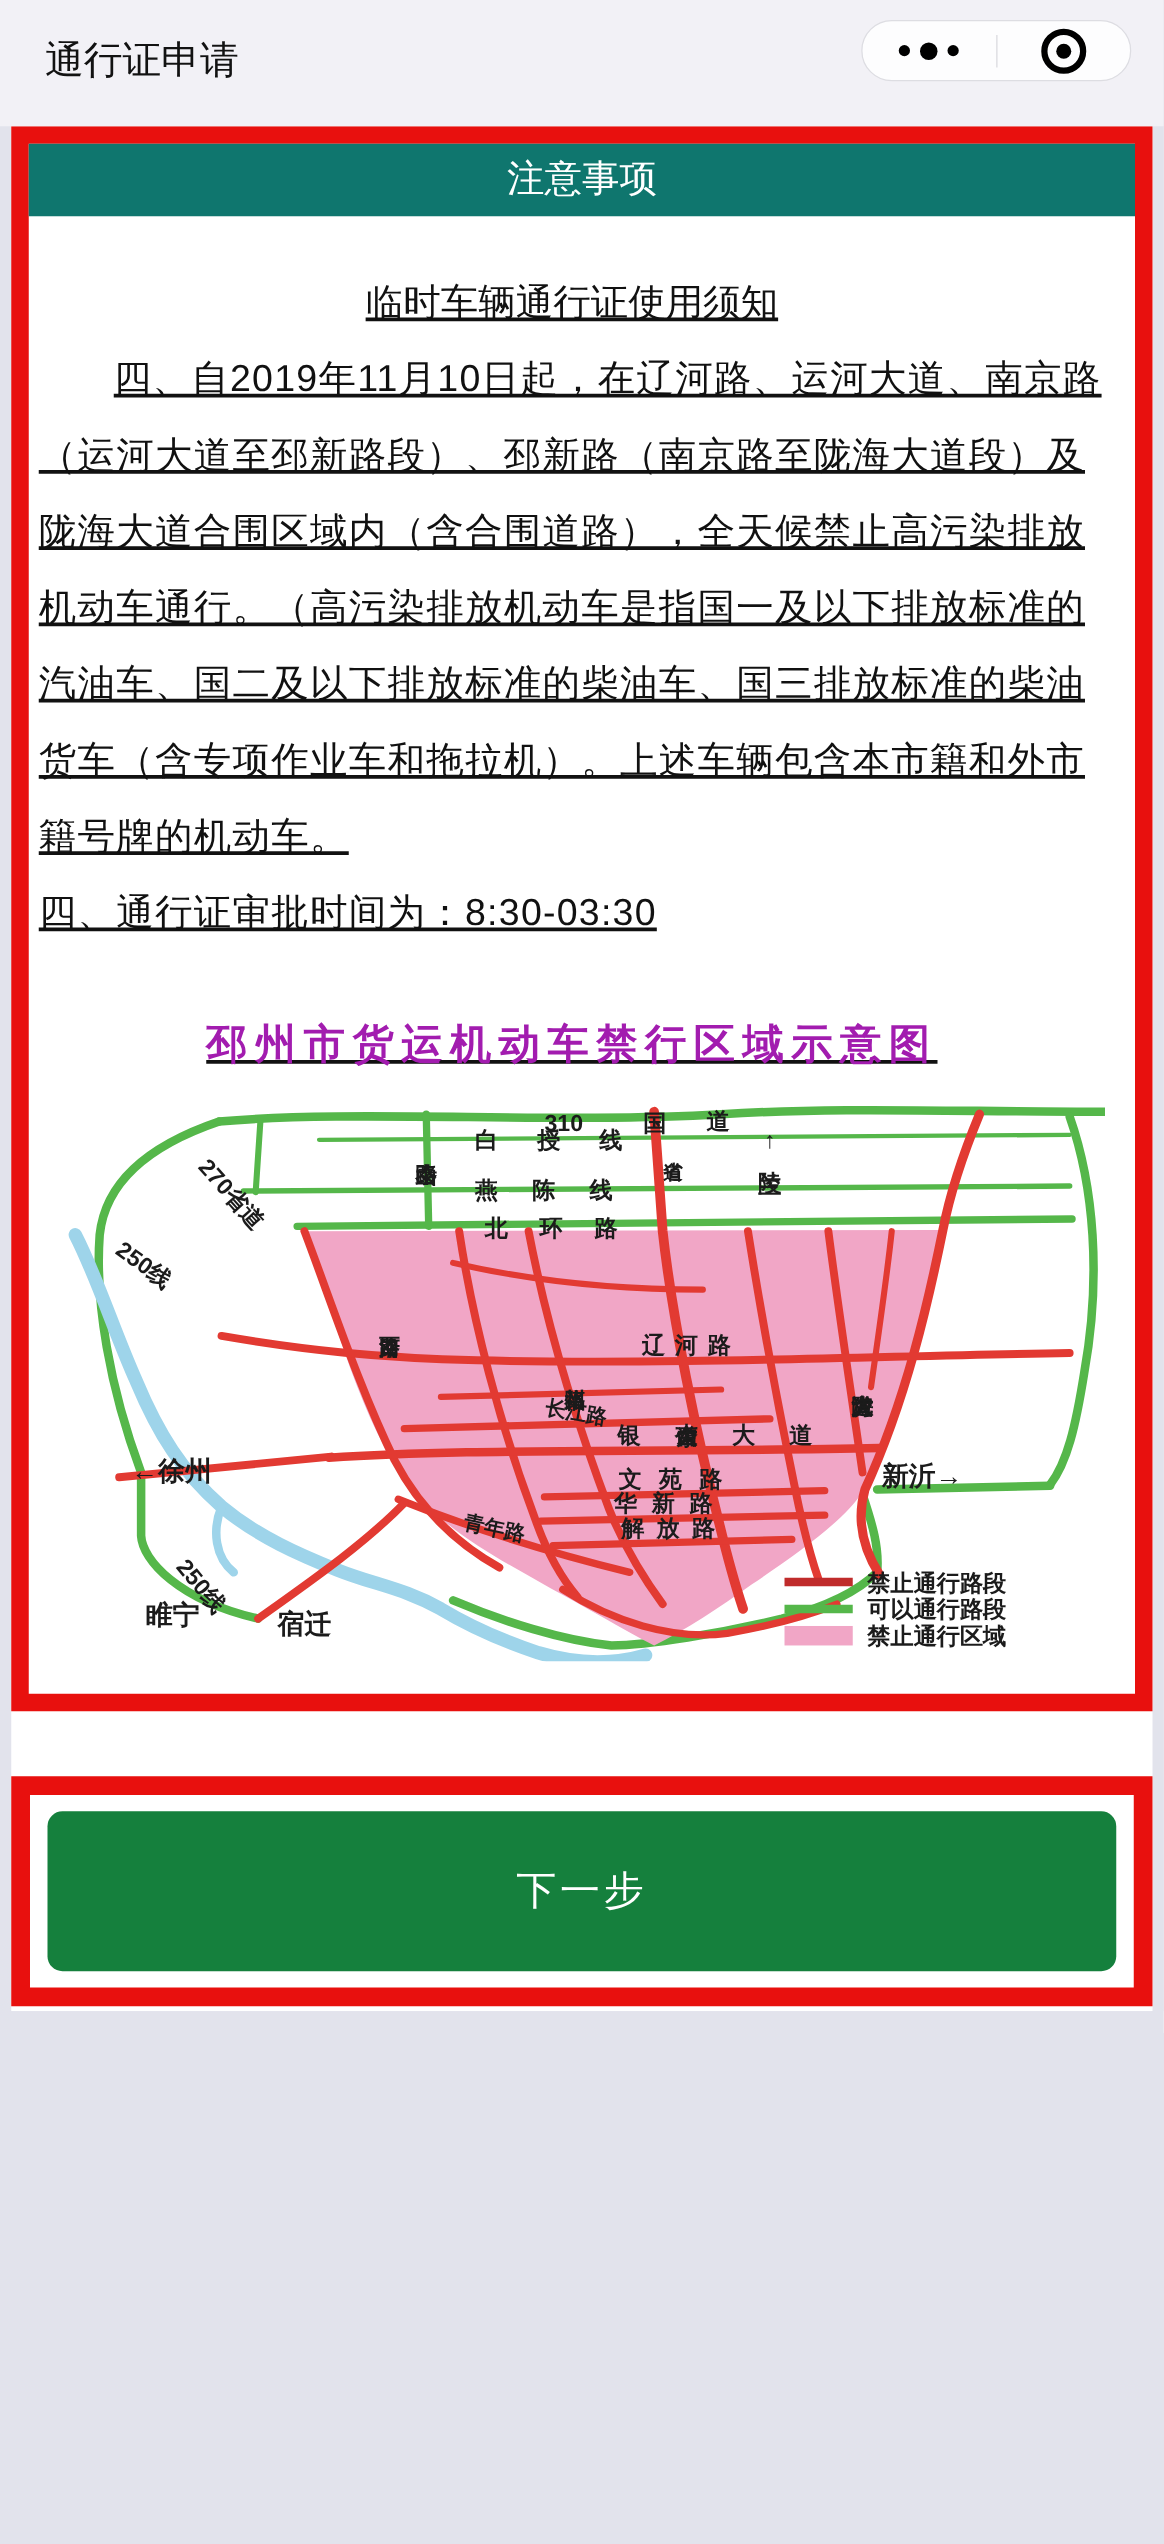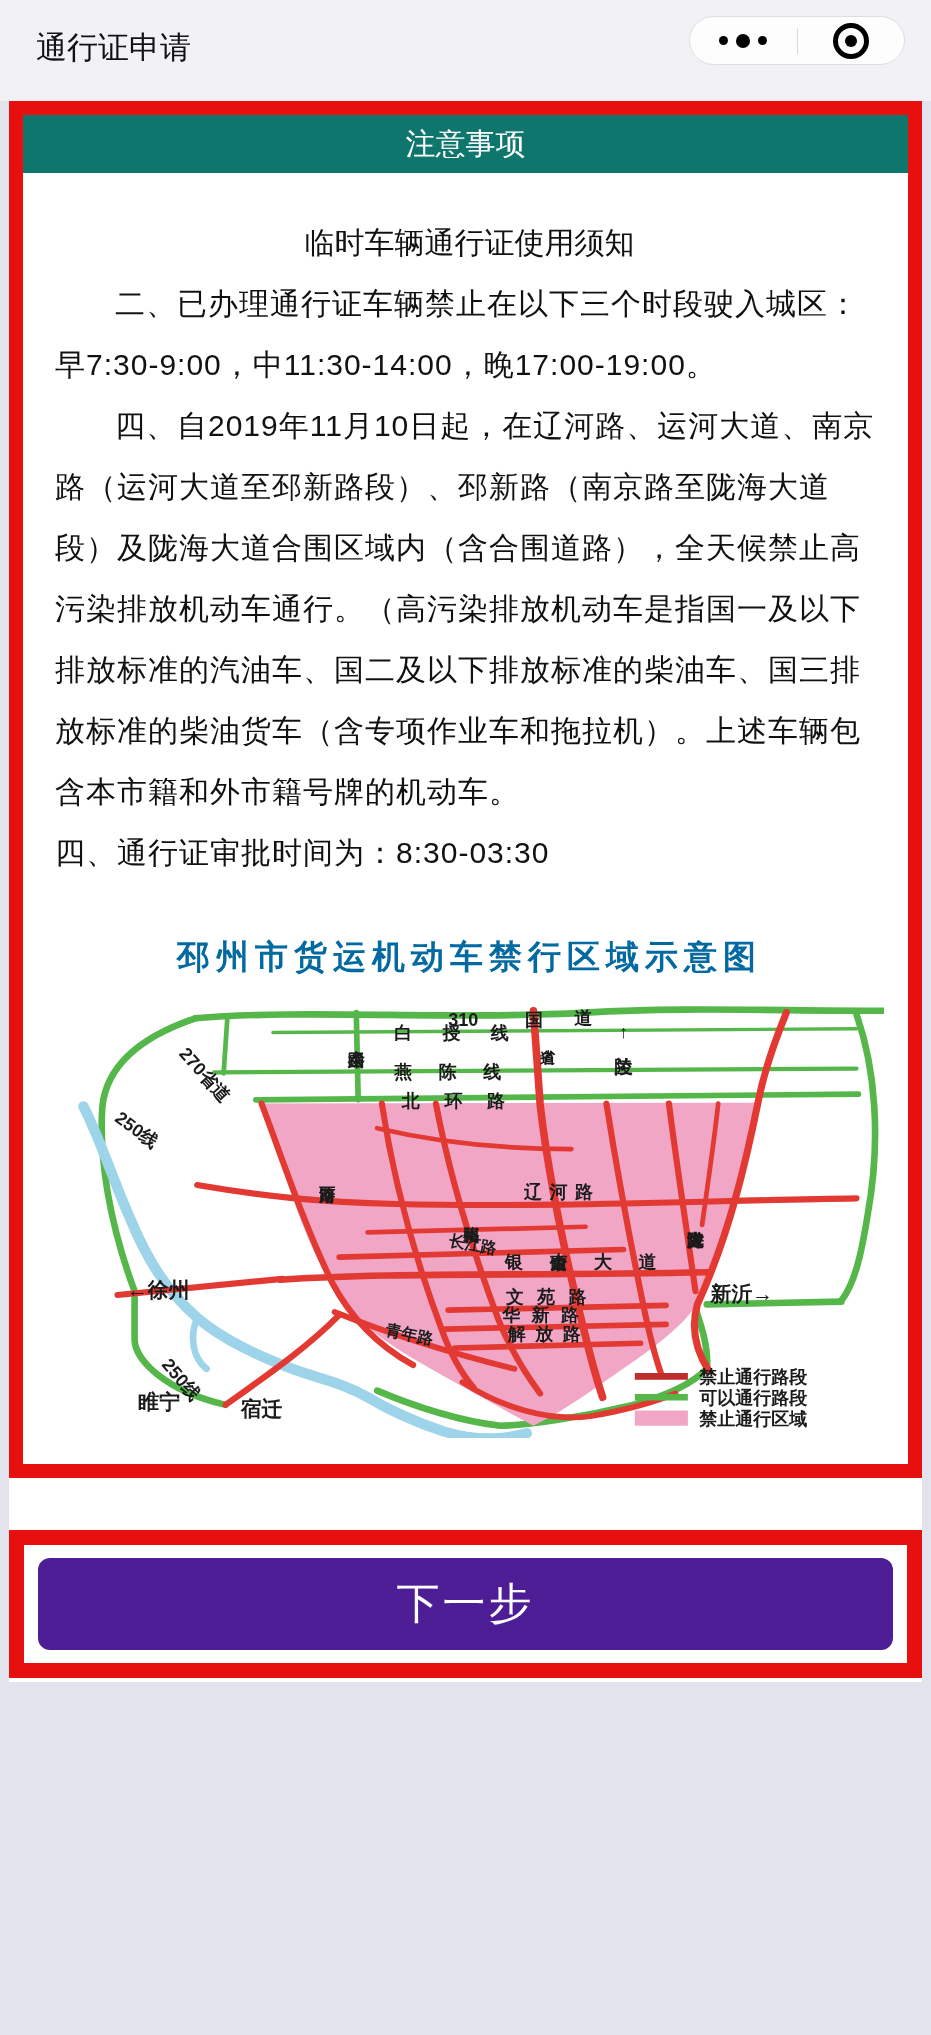--- a/index.html
+++ b/index.html
@@ -18,35 +18,35 @@
   .dots i.big{width:14px;height:14px;}
   .target{display:block;width:26px;height:26px;border:5px solid #000;border-radius:50%;position:relative;}
   .target::after{content:"";position:absolute;left:50%;top:50%;width:12px;height:12px;margin:-6px 0 0 -6px;
     border-radius:50%;background:#000;}
 
   
   .content{background:#ffffff;margin:0 9px;padding-bottom:4px;}
 
   .notice-box{border:14px solid #e8100e;background:#fff;}
   .notice-header{background:#0f766e;color:#fff;text-align:center;font-size:30px;height:58px;line-height:58px;}
-  .notice-body{padding:26px 24px 26px 32px;color:#111;}
+  .notice-body{padding:26px 24px 26px 8px;color:#111;text-decoration:underline;}
   .doc-title{font-size:30px;line-height:60px;text-align:center;margin:14px 0 0 0;}
   .para{font-size:30px;line-height:61px;text-indent:2em;margin:0;letter-spacing:1px;}
   .para.no-indent{text-indent:0;}
 
-  .map-title{font-size:33px;font-weight:bold;letter-spacing:6px;text-align:center;color:#0369a1;
+  .map-title{font-size:33px;font-weight:bold;letter-spacing:6px;text-align:center;color:#a21caf;
     margin:52px 0 8px 0;}
   svg.map{width:100%;height:auto;display:block;}
   svg.map text{font-family:"Liberation Sans","DejaVu Sans",sans-serif;font-weight:bold;fill:#1b1b1b;}
   .vtext{writing-mode:vertical-rl;text-orientation:upright;}
 
   
   .action-box{border:15px solid #e8100e;background:#fff;margin-top:52px;padding:13px 14px;}
-  .next-btn{display:block;width:100%;height:92px;background:#4c1d95;color:#fff;border:none;
-    border-radius:12px;font-size:43px;letter-spacing:3px;cursor:pointer;
+  .next-btn{display:block;width:100%;height:128px;background:#15803d;color:#fff;border:none;
+    border-radius:12px;font-size:32px;letter-spacing:3px;cursor:pointer;
     font-family:"Liberation Sans","DejaVu Sans",sans-serif;}
 </style>
 </head>
 <body>
 
 <div class="page">
 
   <header class="navbar">
     <div class="nav-title">通行证申请</div>
     <div class="capsule">
@@ -63,21 +63,20 @@
       </div>
     </div>
   </header>
 
   <main class="content">
 
     <section class="notice-box">
       <div class="notice-header">注意事项</div>
       <div class="notice-body">
         <p class="doc-title">临时车辆通行证使用须知</p>
-        <p class="para">二、已办理通行证车辆禁止在以下三个时段驶入城区：早7:30-9:00，中11:30-14:00，晚17:00-19:00。</p>
         <p class="para">四、自2019年11月10日起，在辽河路、运河大道、南京路（运河大道至邳新路段）、邳新路（南京路至陇海大道段）及陇海大道合围区域内（含合围道路），全天候禁止高污染排放机动车通行。（高污染排放机动车是指国一及以下排放标准的汽油车、国二及以下排放标准的柴油车、国三排放标准的柴油货车（含专项作业车和拖拉机）。上述车辆包含本市籍和外市籍号牌的机动车。</p>
         <p class="para no-indent">四、通行证审批时间为：8:30-03:30</p>
 
         <h3 class="map-title">邳州市货运机动车禁行区域示意图</h3>
 
         <svg class="map" viewBox="0 0 875 475">
           <rect x="0" y="0" width="875" height="475" fill="#ffffff"></rect>
 
           <g stroke="#55b74a" fill="none" stroke-linecap="round">
             <path d="M148,32 C95,50 55,78 50,125 C46,180 58,250 84,320 L84,372 C85,392 115,425 180,440" stroke-width="7"></path>

